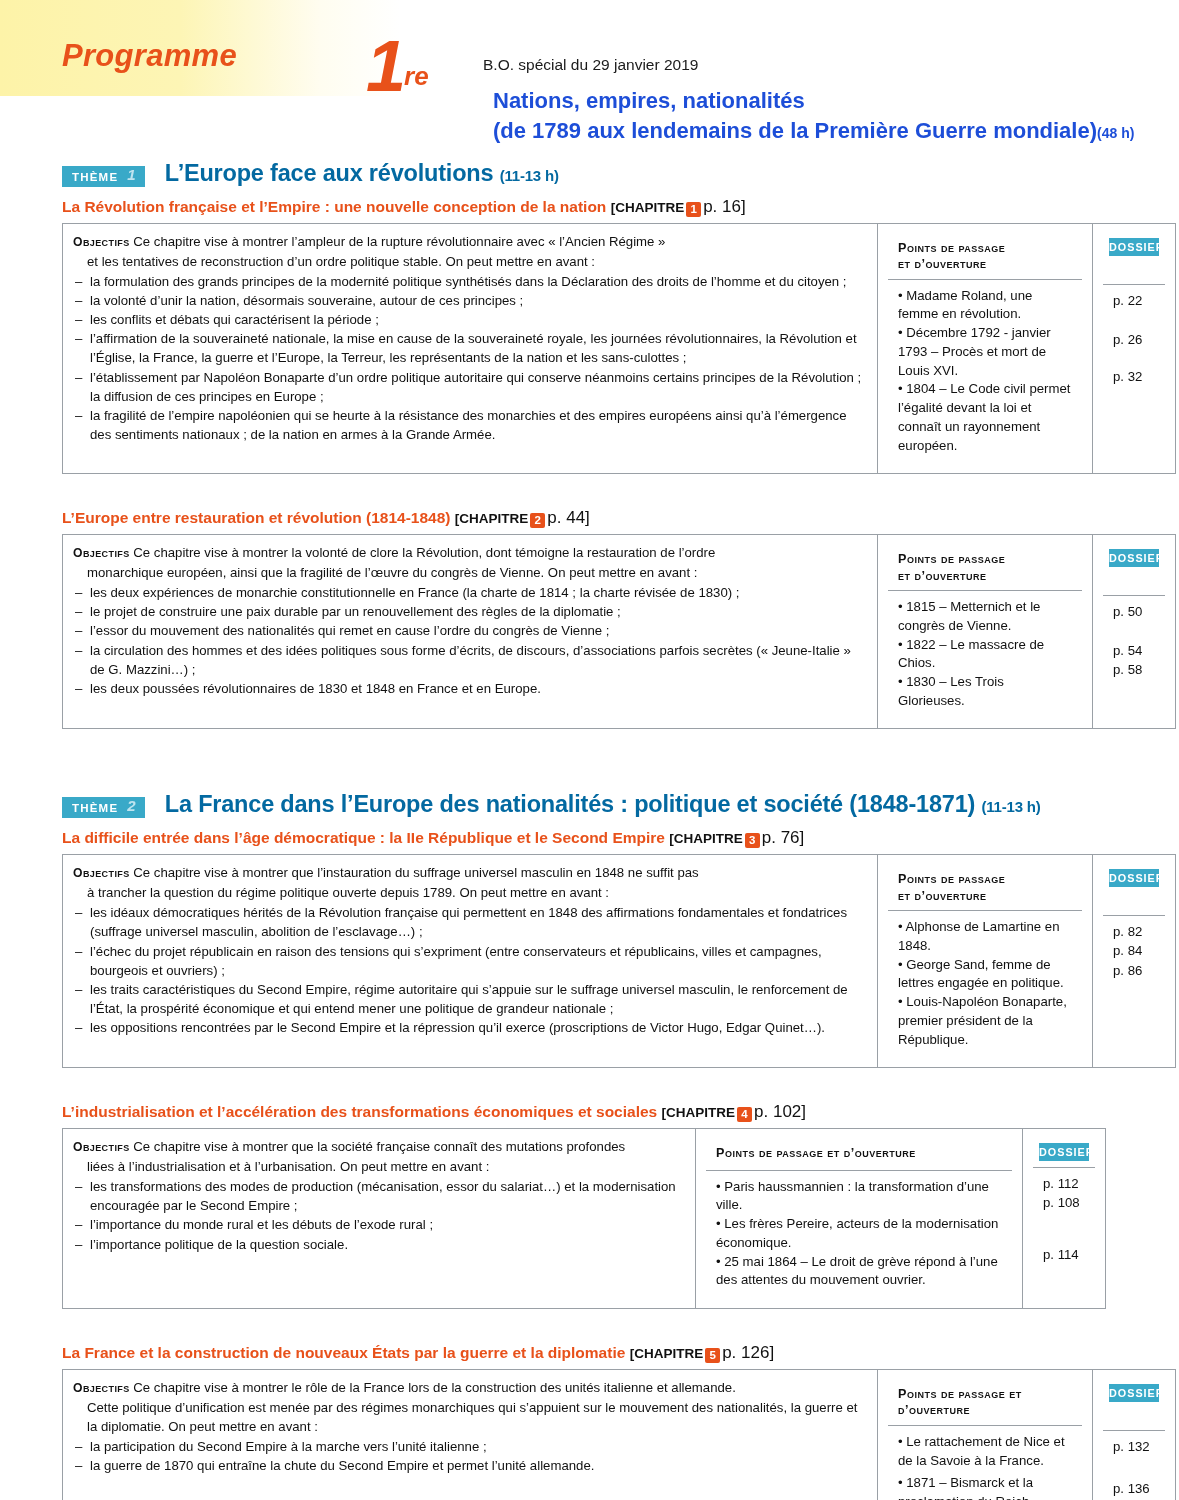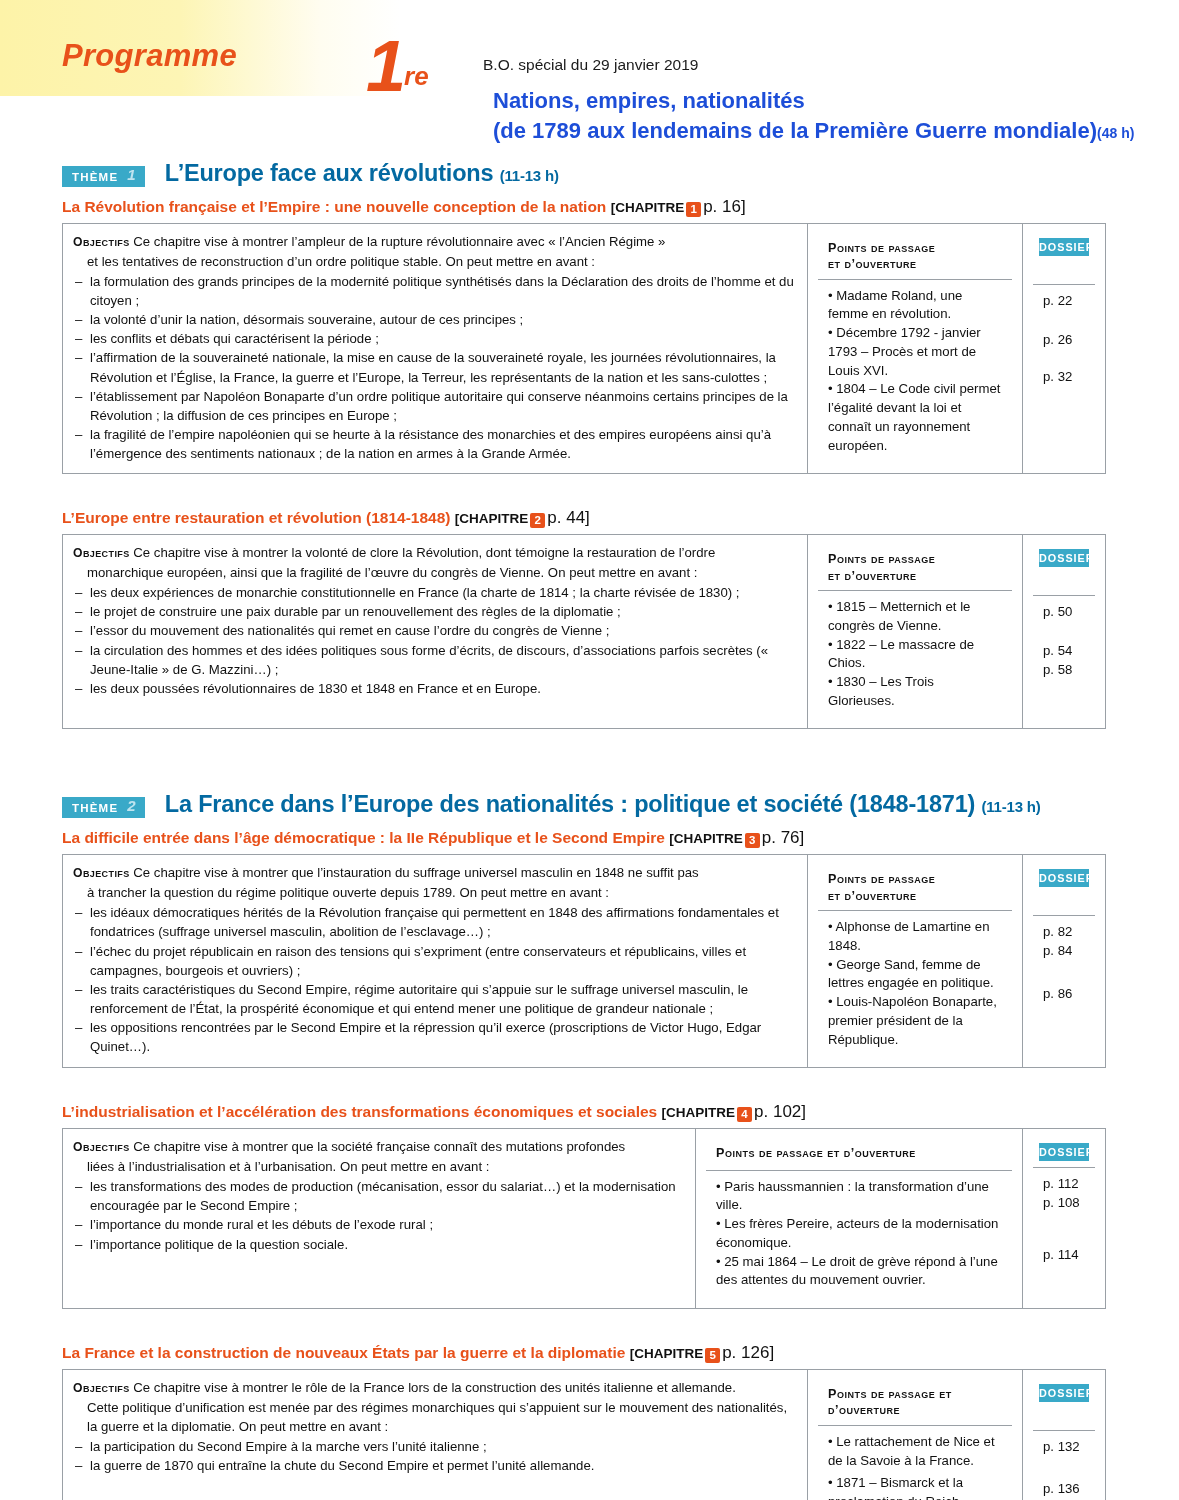--- a/index.html
+++ b/index.html
@@ -130,21 +130,21 @@
     border-collapse: collapse;
     margin: 0 0 34px 62px;
     width: 1043px;
     table-layout: fixed;
   }
   table.block td {
     border: 1px solid #9aa0a6;
     vertical-align: top;
     padding: 8px 10px 10px 10px;
   }
-  td.objectifs { width: 745px; }
+  td.objectifs { width: 815px; }
   td.ppo { width: 215px; padding: 0; }
   td.dossier { width: 83px; padding: 0; }
 
   .obj-head {
     font-size: 12.2px;
     font-variant: small-caps;
     letter-spacing: 0.4px;
     font-weight: bold;
     color: #111;
   }
@@ -389,21 +389,21 @@
         </div>
       </td>
       <td class="dossier">
         <div class="dossier-headwrap">
           <span class="dossier-head">DOSSIER</span>
         </div>
         <div class="ppo-sep"></div>
         <div class="dossier-items">
           <div class="dp">p. 82</div>
           <div class="dp">p. 84</div>
-          <div class="dp" style="margin-top:24px">p. 86</div>
+          <div class="dp" style="margin-top:1px">p. 86</div>
         </div>
       </td>
     </tr>
   </tbody>
     </table>
 
   <div class="chapter-heading">
     <span>L’industrialisation et l’accélération des transformations économiques et sociales</span>
     <span class="chapref">[CHAPITRE</span><span class="chap-num">4</span><span class="pagenum">p. 102]</span>
   </div>

